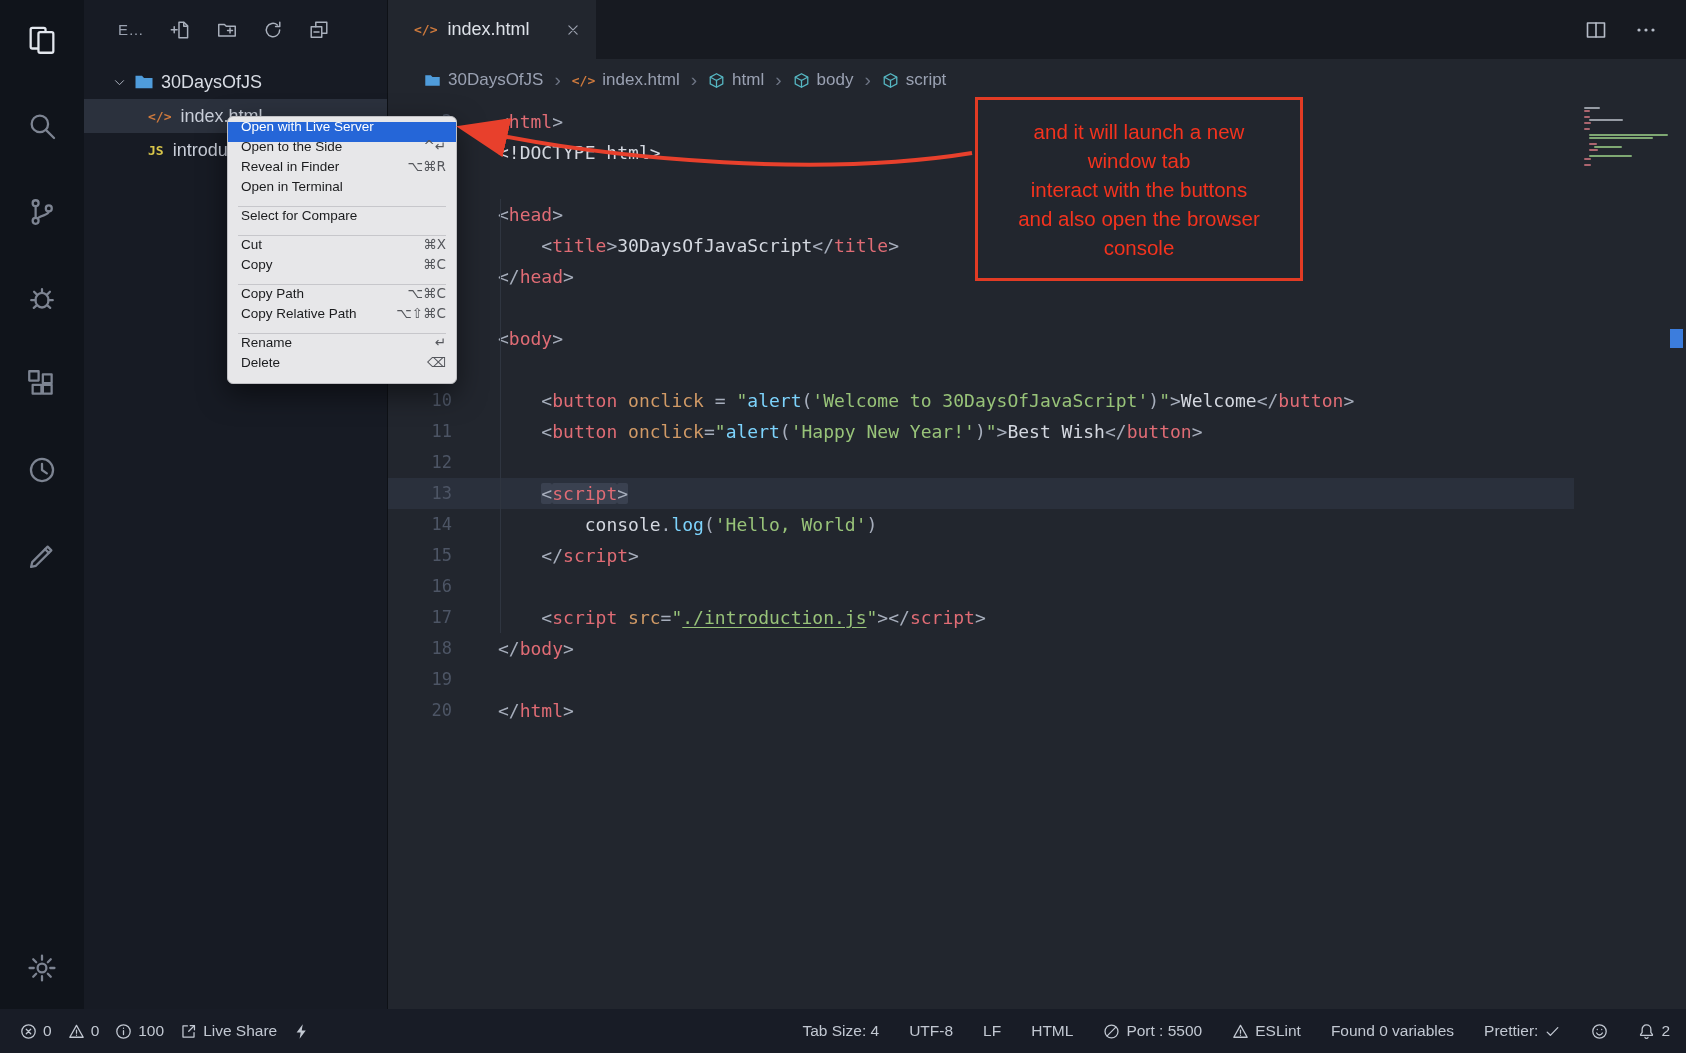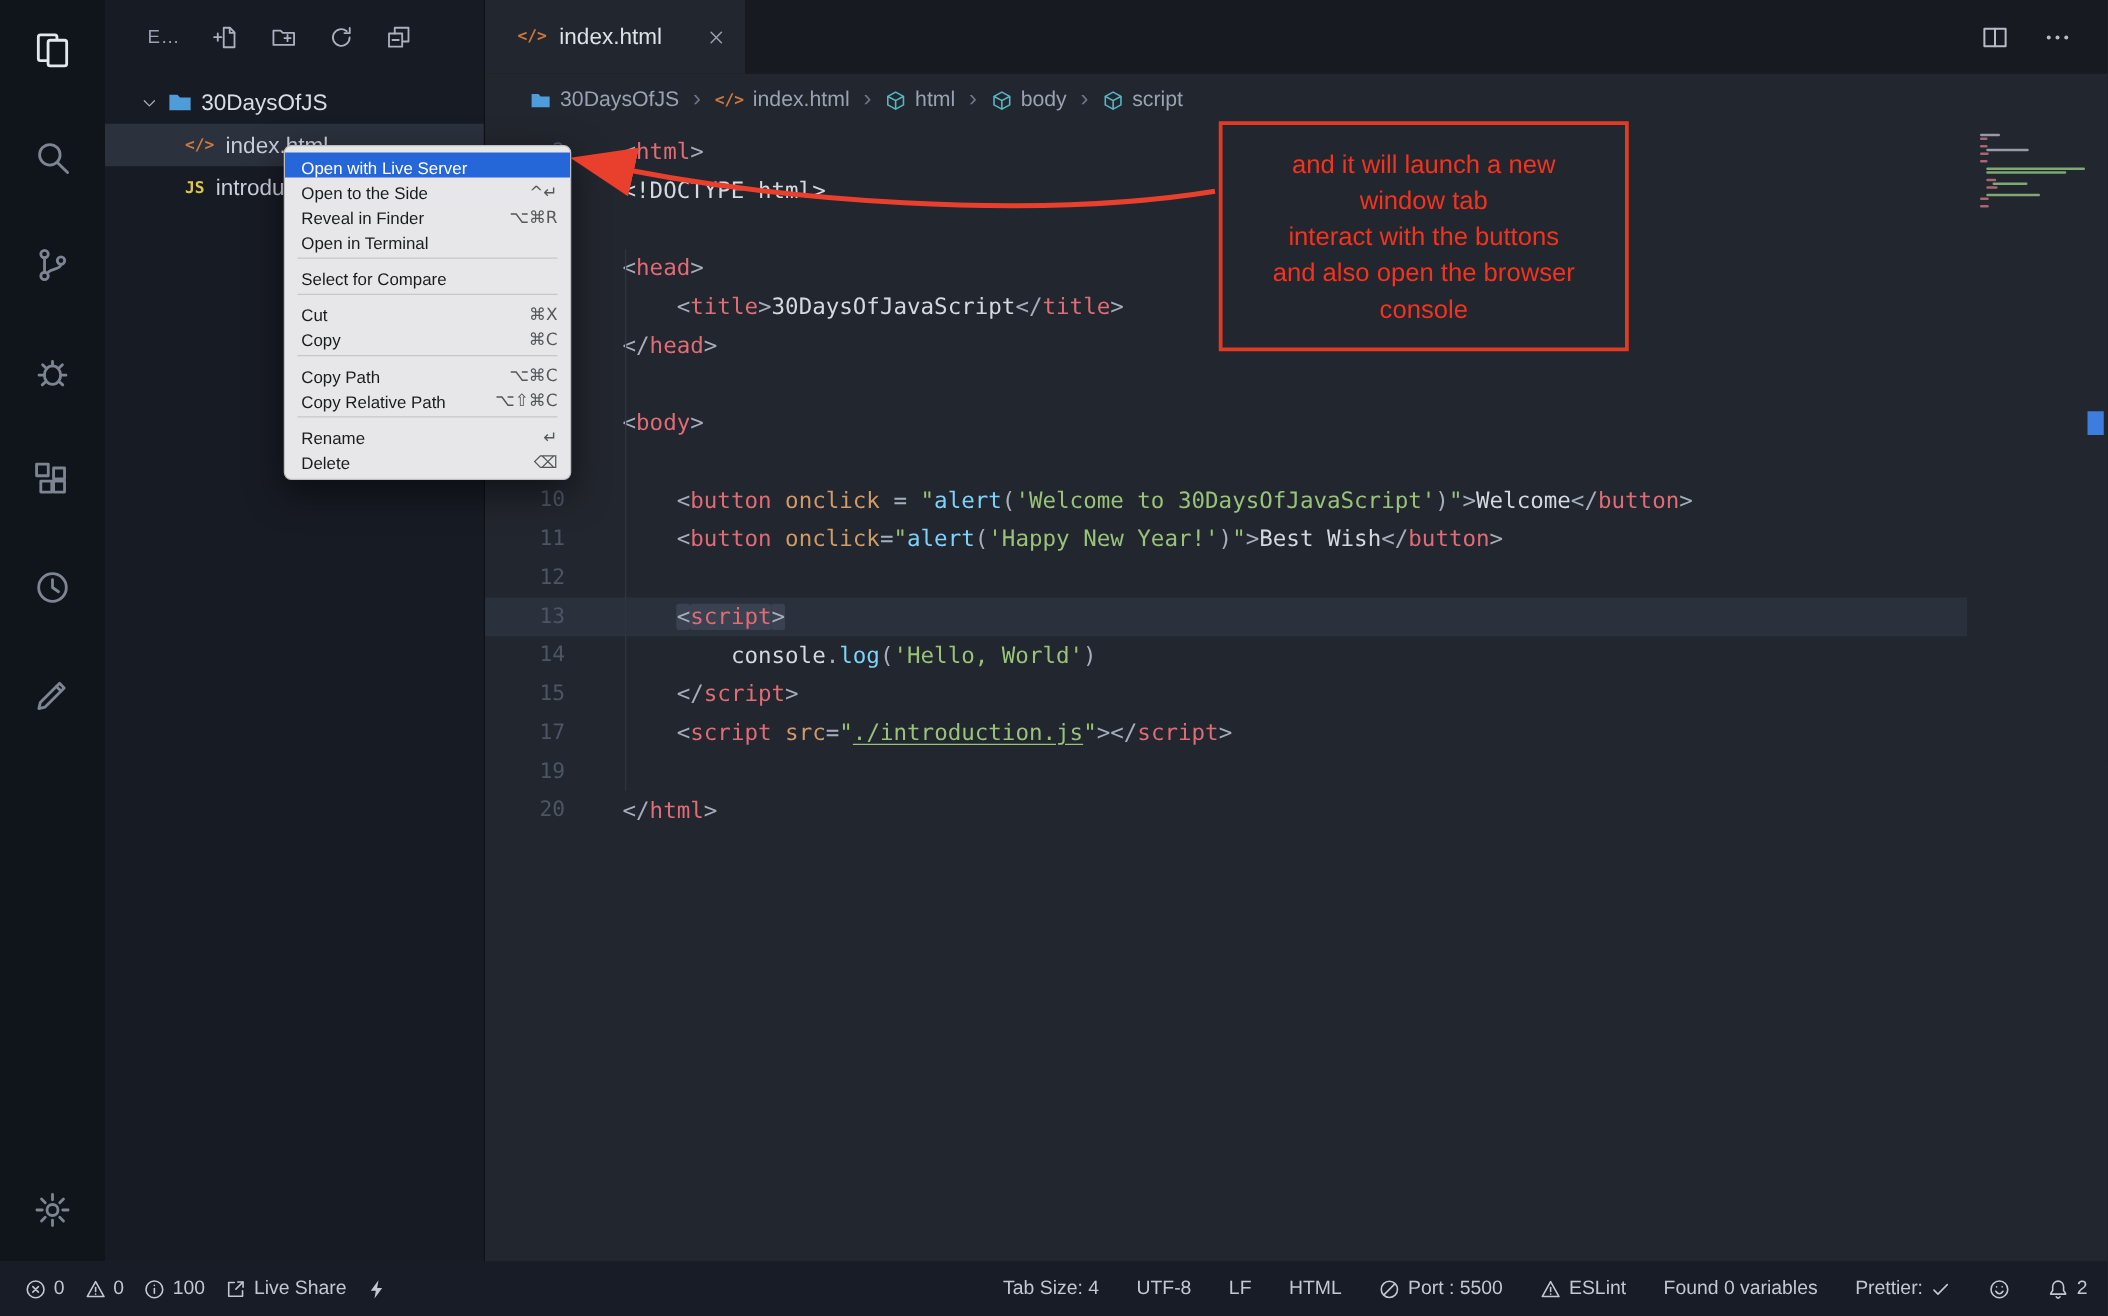--- a/index.html
+++ b/index.html
@@ -59,21 +59,21 @@
 .mm-bar{height:2px;margin-bottom:1px;border-radius:1px;opacity:.85}
 .overview-marker{position:absolute;right:3px;top:228px;width:13px;height:19px;background:#3c7ddd}
 
 .status-bar{height:44px;flex:none;background:#181c26;display:flex;align-items:center;padding:0 16px 0 20px;font-size:15.5px;color:#c2c8d2}
 .sb-left{display:flex;align-items:center;gap:16px}
 .sb-right{margin-left:auto;display:flex;align-items:center;gap:30px}
 .sb-item{display:flex;align-items:center;gap:6px;white-space:nowrap}
 .sb-ic svg{width:17px;height:17px;display:block}
 
 .context-menu{position:absolute;left:227px;top:116px;width:230px;background:#e7e7e9;border:1px solid #bfbfc3;border-radius:6px;box-shadow:0 10px 28px rgba(0,0,0,.5);padding:5px 0;z-index:50;font-size:13.5px;color:#1b1c1e}
-.menu-item{height:20px;display:flex;align-items:flex-end;padding:0 10px 0 13px}
+.menu-item{height:20px;display:flex;align-items:center;padding:0 10px 12px 13px}
 .menu-item.highlighted{background:#2566d8;color:#fff}
 .mi-sc{margin-left:auto;color:#55575c;font-family:"DejaVu Sans","Liberation Sans",sans-serif}
 .menu-sep{height:1px;background:#c7c7cb;margin:4px 10px}
 
 .annotation{position:absolute;left:975px;top:97px;width:328px;height:184px;border:3px solid #e23b24;z-index:55;display:flex;flex-direction:column;justify-content:center;align-items:center;color:#f4331e;font-size:20.5px;line-height:29px;text-align:center}
 .arrow{position:absolute;left:0;top:0;z-index:70;pointer-events:none}
 </style>
 </head>
 <body>
 
@@ -280,21 +280,23 @@
             <div class="code-line"><span class="ln">6</span><span class="lc"><span class="tok pun">&lt;/</span><span class="tok tag">head</span><span class="tok pun">&gt;</span></span></div>
             <div class="code-line"><span class="ln">7</span><span class="lc"></span></div>
             <div class="code-line"><span class="ln">8</span><span class="lc"><span class="tok pun">&lt;</span><span class="tok tag">body</span><span class="tok pun">&gt;</span></span></div>
             <div class="code-line"><span class="ln">9</span><span class="lc"></span></div>
             <div class="code-line"><span class="ln">10</span><span class="lc"><span class="tok pun">    </span><span class="tok pun">&lt;</span><span class="tok tag">button</span><span class="tok pun"> </span><span class="tok attr">onclick</span><span class="tok pun"> = </span><span class="tok str">"</span><span class="tok fn">alert</span><span class="tok pun">(</span><span class="tok str">'Welcome to 30DaysOfJavaScript'</span><span class="tok pun">)</span><span class="tok str">"</span><span class="tok pun">&gt;</span><span class="tok plain">Welcome</span><span class="tok pun">&lt;/</span><span class="tok tag">button</span><span class="tok pun">&gt;</span></span></div>
             <div class="code-line"><span class="ln">11</span><span class="lc"><span class="tok pun">    </span><span class="tok pun">&lt;</span><span class="tok tag">button</span><span class="tok pun"> </span><span class="tok attr">onclick</span><span class="tok pun">=</span><span class="tok str">"</span><span class="tok fn">alert</span><span class="tok pun">(</span><span class="tok str">'Happy New Year!'</span><span class="tok pun">)</span><span class="tok str">"</span><span class="tok pun">&gt;</span><span class="tok plain">Best Wish</span><span class="tok pun">&lt;/</span><span class="tok tag">button</span><span class="tok pun">&gt;</span></span></div>
             <div class="code-line"><span class="ln">12</span><span class="lc"></span></div>
             <div class="code-line current"><span class="ln">13</span><span class="lc"><span class="tok pun">    </span><span class="tok pun occ">&lt;</span><span class="tok tag occ">script</span><span class="tok pun occ">&gt;</span></span></div>
             <div class="code-line"><span class="ln">14</span><span class="lc"><span class="tok pun">        </span><span class="tok plain">console</span><span class="tok pun">.</span><span class="tok fn">log</span><span class="tok pun">(</span><span class="tok str">'Hello, World'</span><span class="tok pun">)</span></span></div>
             <div class="code-line"><span class="ln">15</span><span class="lc"><span class="tok pun">    </span><span class="tok pun">&lt;/</span><span class="tok tag">script</span><span class="tok pun">&gt;</span></span></div>
+            <div class="code-line"><span class="ln">16</span><span class="lc"></span></div>
             <div class="code-line"><span class="ln">17</span><span class="lc"><span class="tok pun">    </span><span class="tok pun">&lt;</span><span class="tok tag">script</span><span class="tok pun"> </span><span class="tok attr">src</span><span class="tok pun">=</span><span class="tok str">"</span><span class="tok link">./introduction.js</span><span class="tok str">"</span><span class="tok pun">&gt;</span><span class="tok pun">&lt;/</span><span class="tok tag">script</span><span class="tok pun">&gt;</span></span></div>
+            <div class="code-line"><span class="ln">18</span><span class="lc"><span class="tok pun">&lt;/</span><span class="tok tag">body</span><span class="tok pun">&gt;</span></span></div>
             <div class="code-line"><span class="ln">19</span><span class="lc"></span></div>
             <div class="code-line"><span class="ln">20</span><span class="lc"><span class="tok pun">&lt;/</span><span class="tok tag">html</span><span class="tok pun">&gt;</span></span></div>
           </div>
         <div class="minimap">
             <div class="mm-bar" style="width: 15.75px; margin-left: 0px; background: rgb(170, 176, 185);"></div>
             <div class="mm-bar" style="width: 6.3px; margin-left: 0px; background: rgb(196, 113, 122);"></div>
             <div class="mm-bar" style="visibility: hidden; width: 0px; margin-left: 0px; background: rgb(154, 160, 171);"></div>
             <div class="mm-bar" style="width: 6.3px; margin-left: 0px; background: rgb(196, 113, 122);"></div>
             <div class="mm-bar" style="width: 34.65px; margin-left: 4.8px; background: rgb(170, 176, 185);"></div>
             <div class="mm-bar" style="width: 7.35px; margin-left: 0px; background: rgb(196, 113, 122);"></div>

